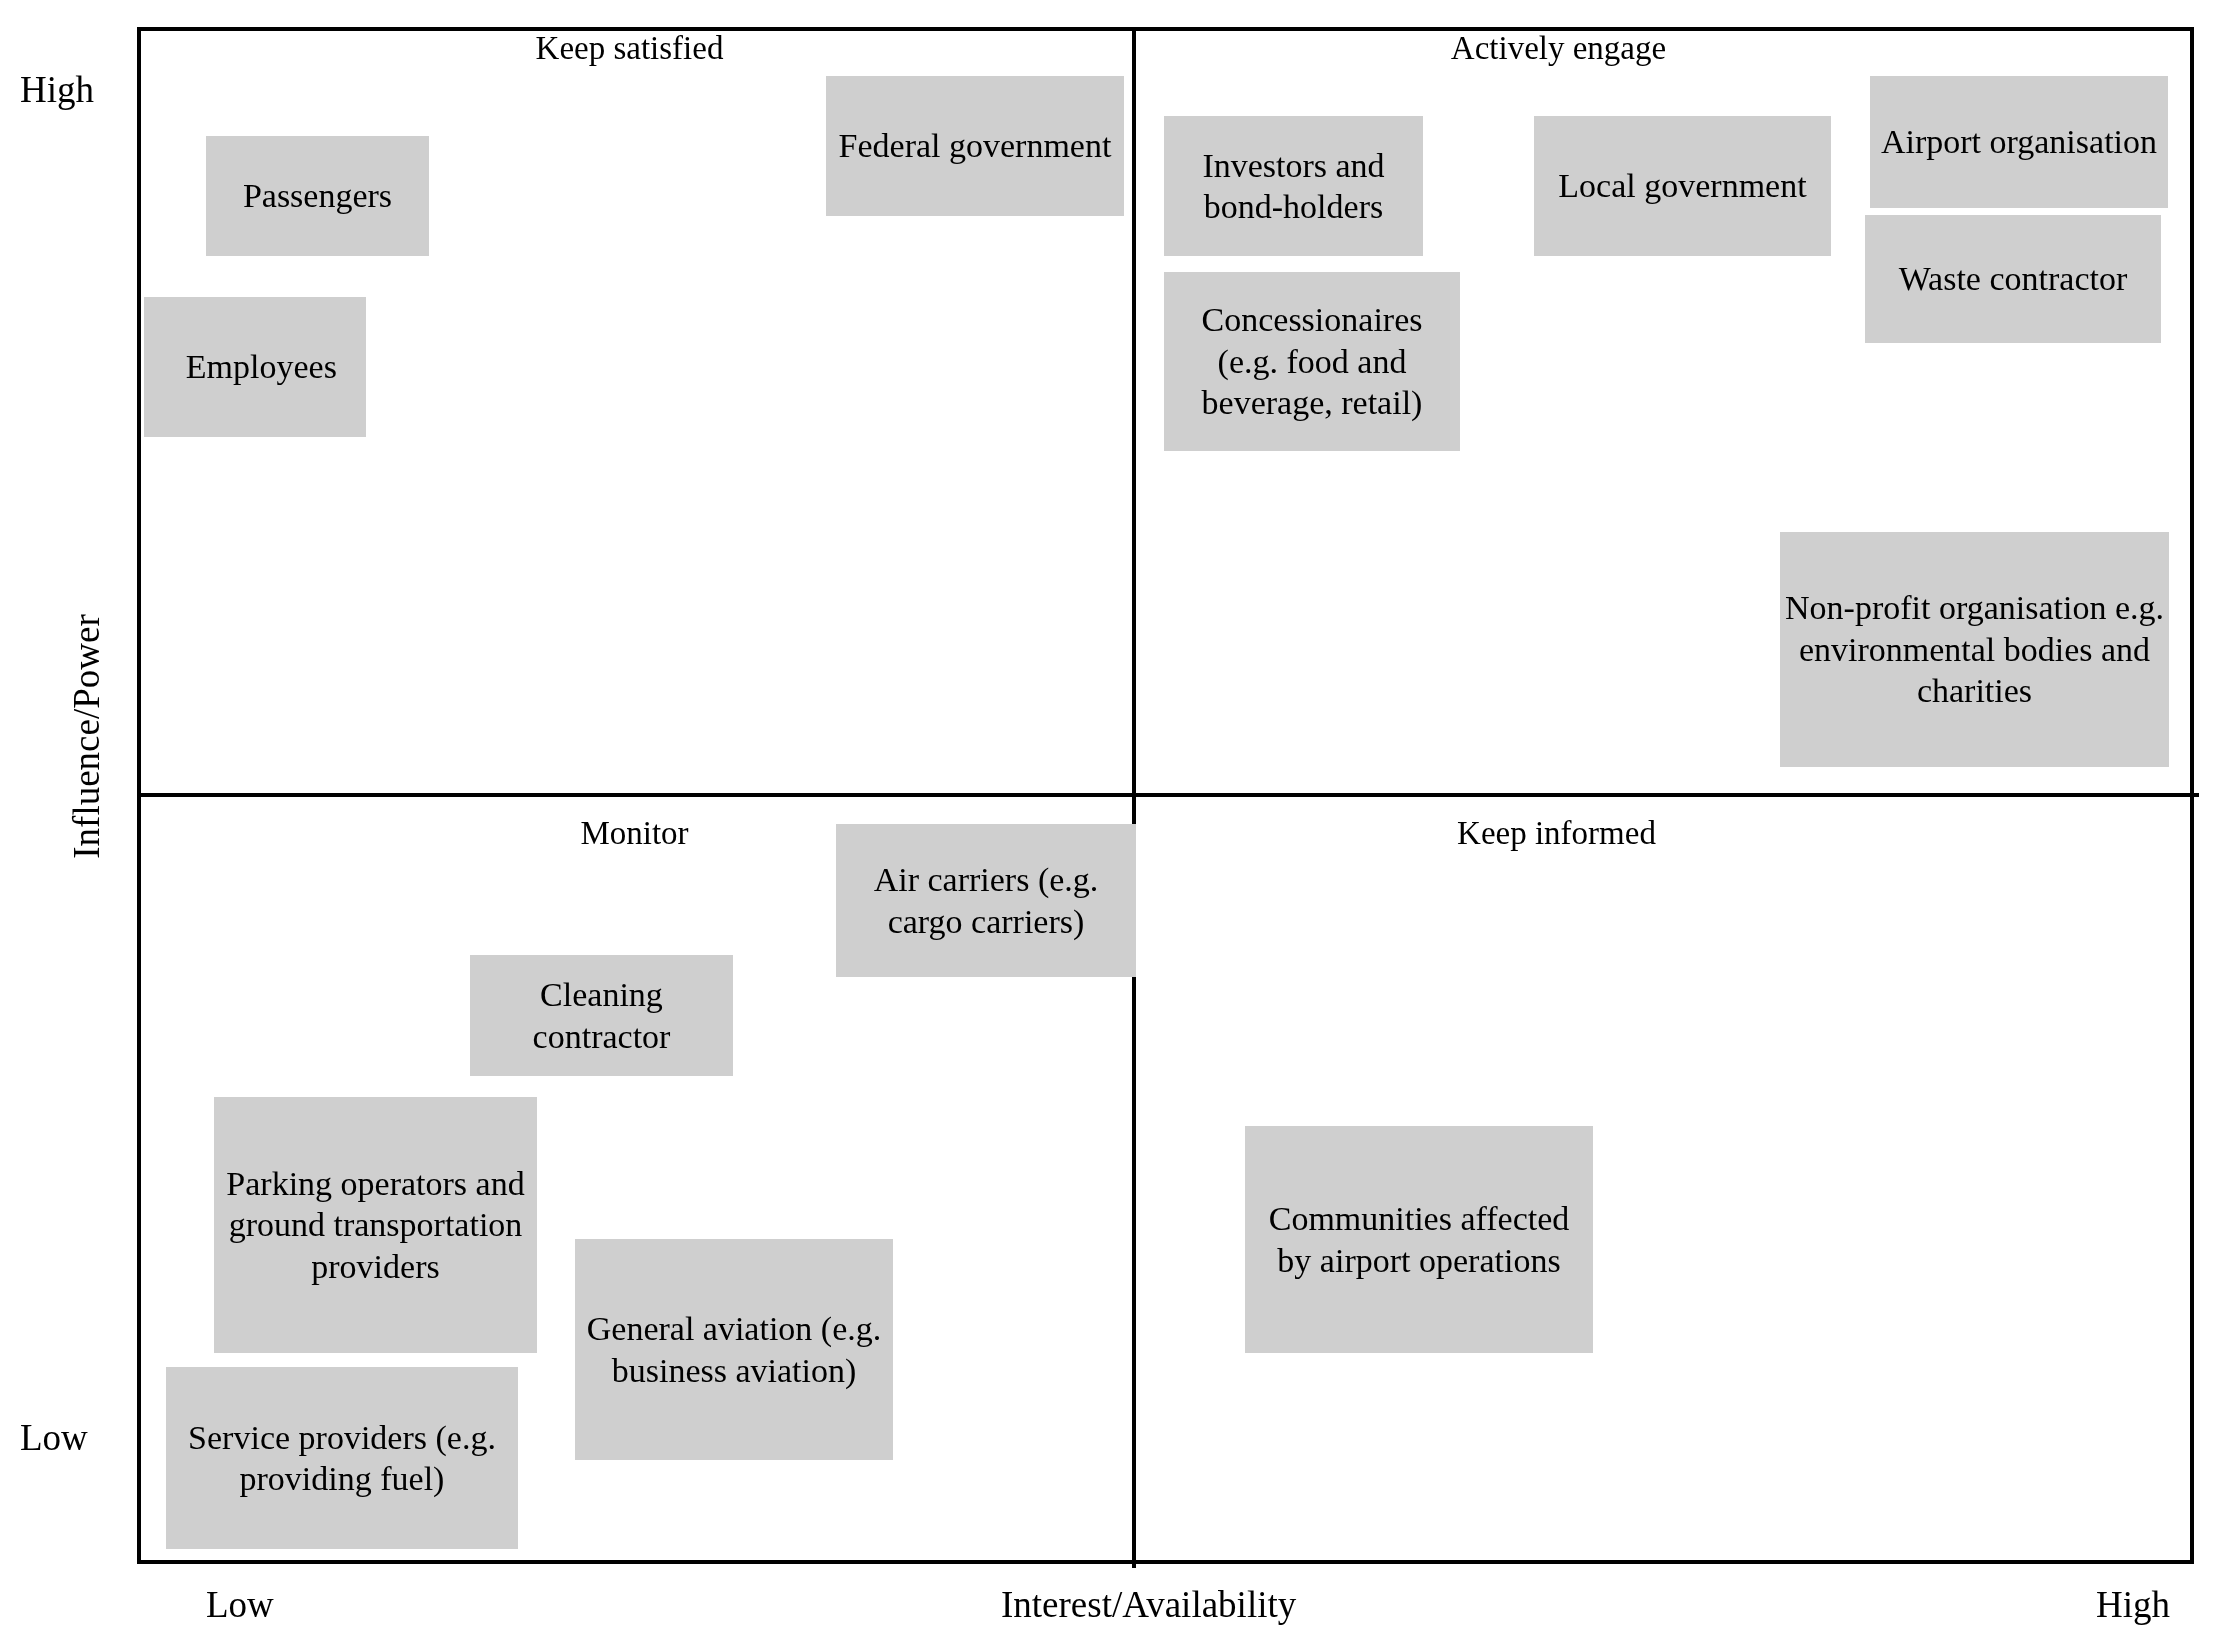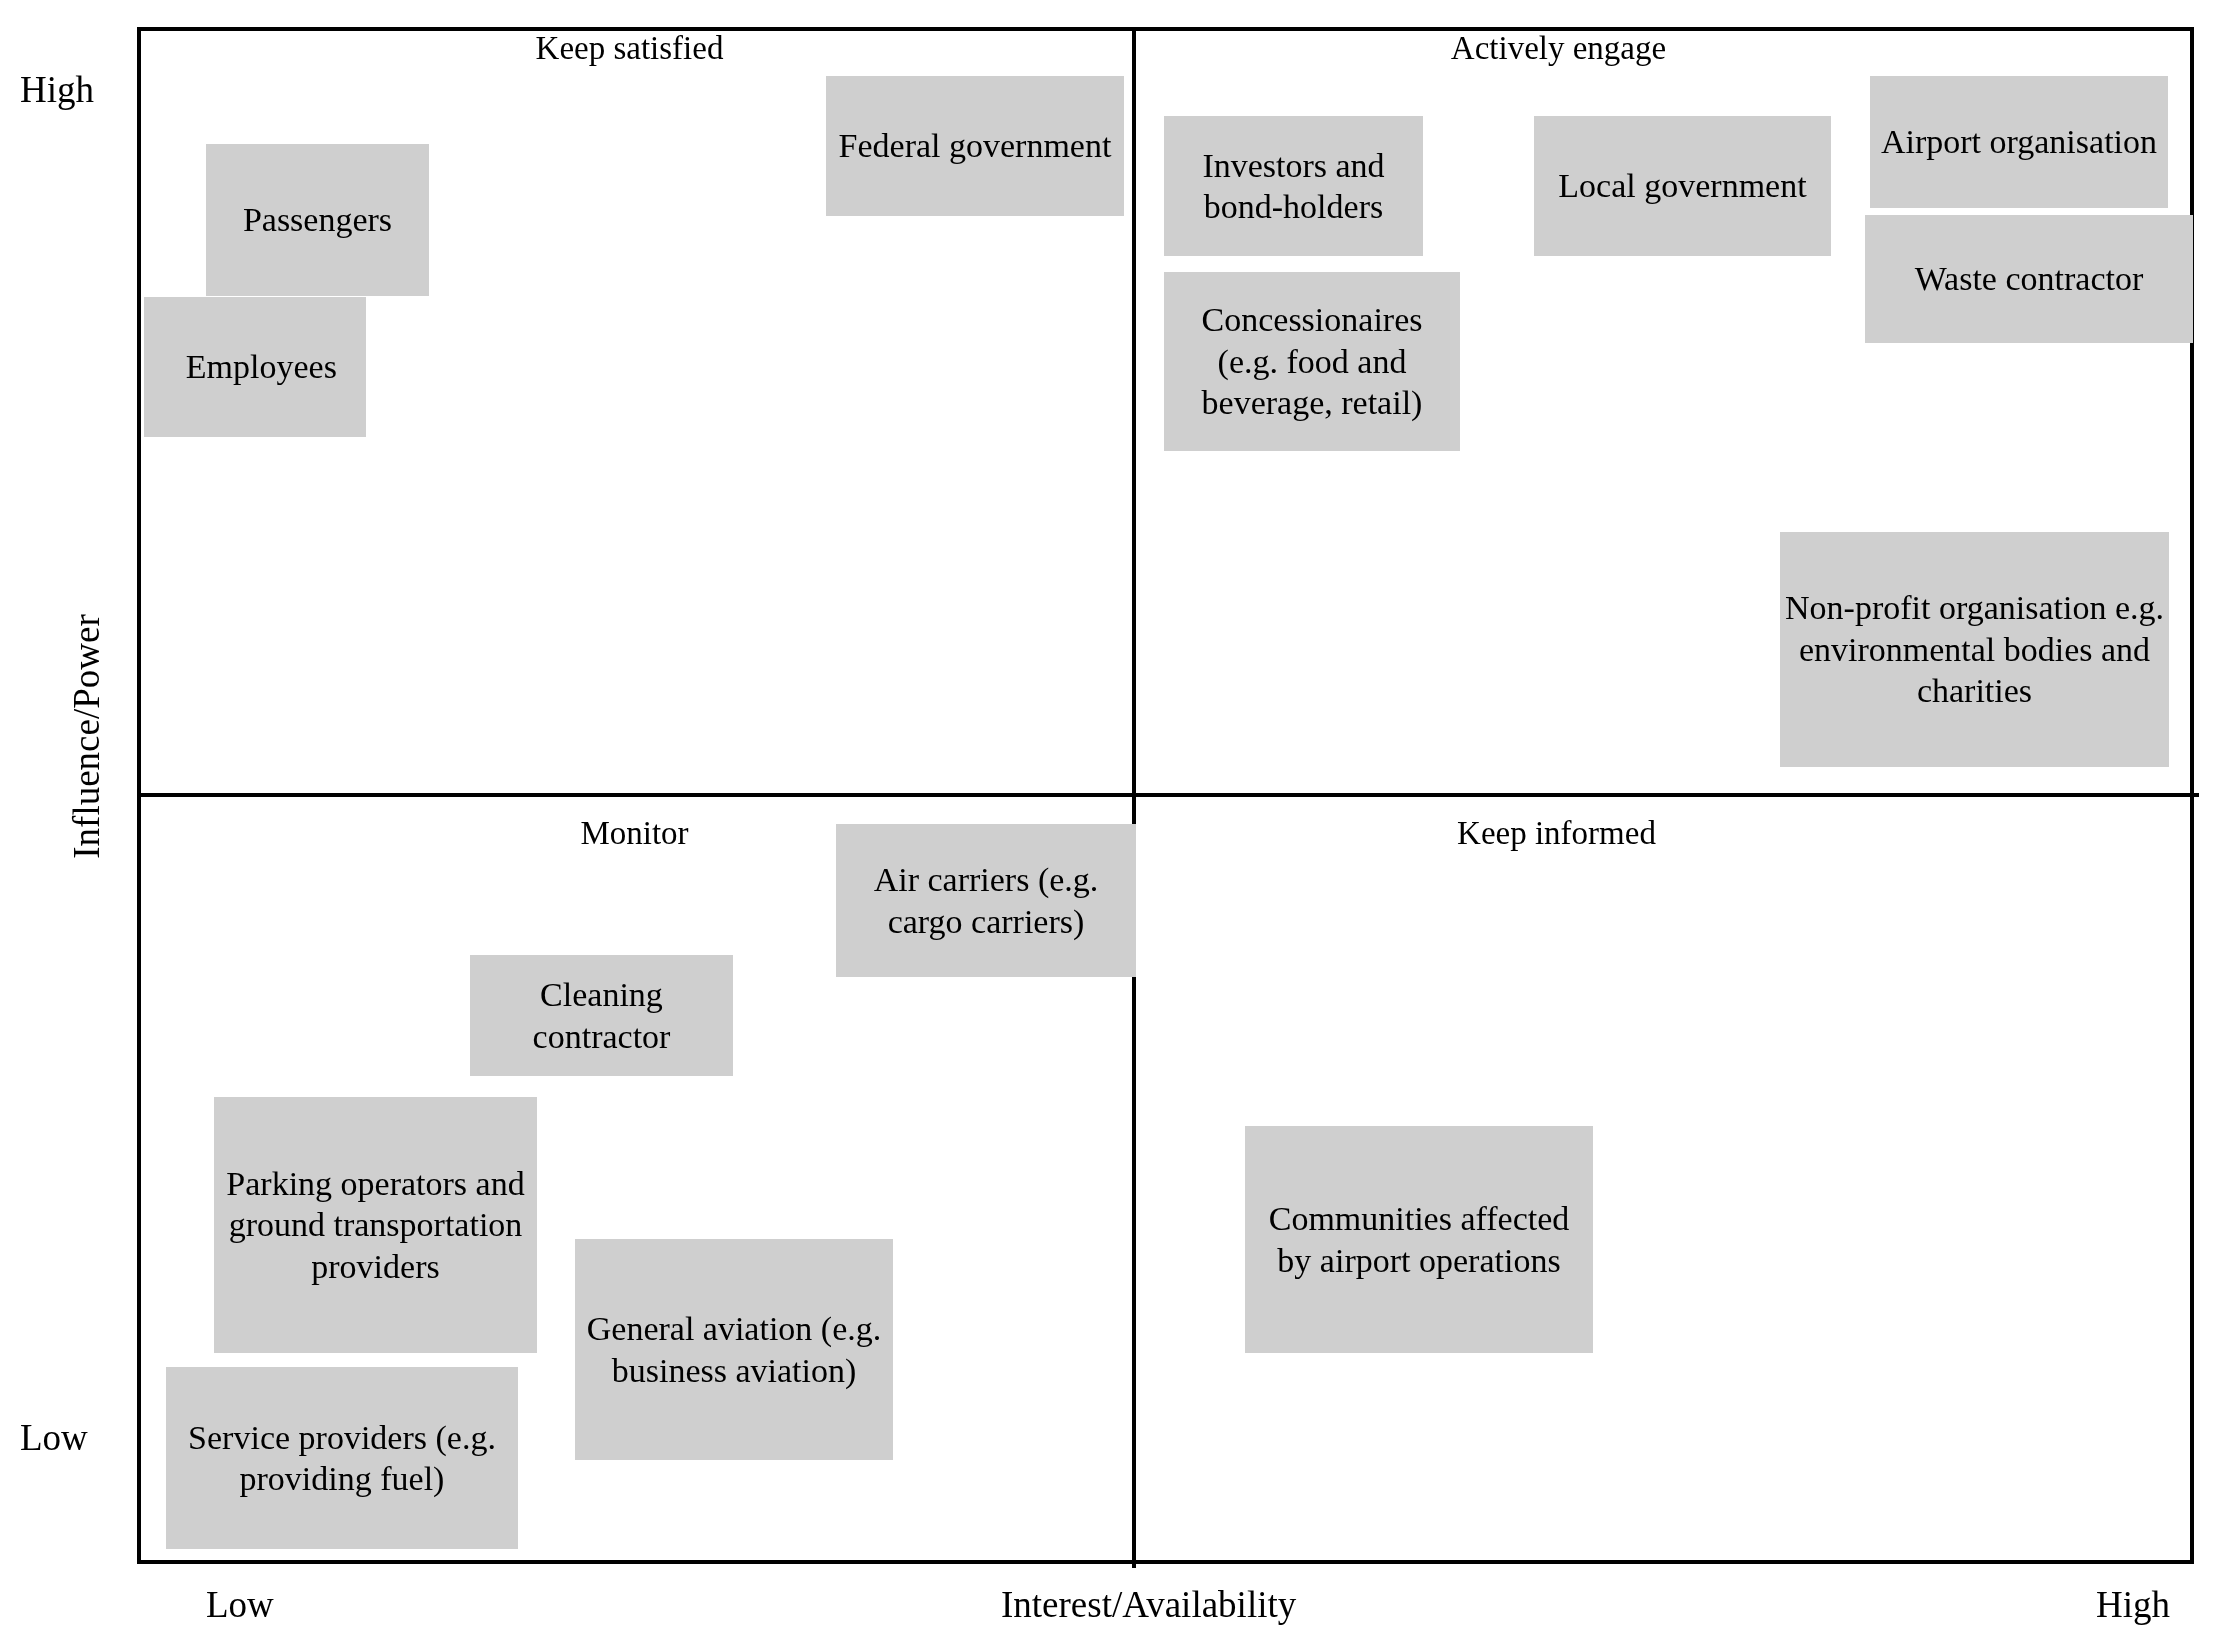--- a/index.html
+++ b/index.html
@@ -101,41 +101,41 @@
 
   <div class="quad-label" style="left:380px; top:30px; width:499px;">Keep satisfied</div>
   <div class="quad-label" style="left:1309px; top:30px; width:499px;">Actively engage</div>
   <div class="quad-label" style="left:385px; top:815px; width:499px;">Monitor</div>
   <div class="quad-label" style="left:1307px; top:815px; width:499px;">Keep informed</div>
 
   <div class="node" style="left:826px; top:76px; width:298px; height:140px;">
     <span>Federal government</span>
   </div>
 
-  <div class="node" style="left:206px; top:144px; width:223px; height:152px;">
+  <div class="node" style="left:206px; top:136px; width:223px; height:120px;">
     <span>Passengers</span>
   </div>
 
   <div class="node" style="left:144px; top:297px; width:222px; height:140px;padding-left:17px;">
     <span>Employees</span>
   </div>
 
   <div class="node" style="left:1164px; top:116px; width:259px; height:140px;">
     <span>Investors and bond-holders</span>
   </div>
 
   <div class="node" style="left:1534px; top:116px; width:297px; height:140px;">
     <span>Local government</span>
   </div>
 
   <div class="node" style="left:1870px; top:76px; width:298px; height:132px;">
     <span>Airport organisation</span>
   </div>
 
-  <div class="node" style="left:1865px; top:215px; width:328px; height:128px;">
+  <div class="node" style="left:1865px; top:215px; width:296px; height:128px;">
     <span>Waste contractor</span>
   </div>
 
   <div class="node" style="left:1164px; top:272px; width:296px; height:179px;">
     <span>Concessionaires (e.g. food and beverage, retail)</span>
   </div>
 
   <div class="node" style="left:1780px; top:532px; width:389px; height:235px;">
     <span>Non-profit organisation e.g. environmental bodies and charities</span>
   </div>

